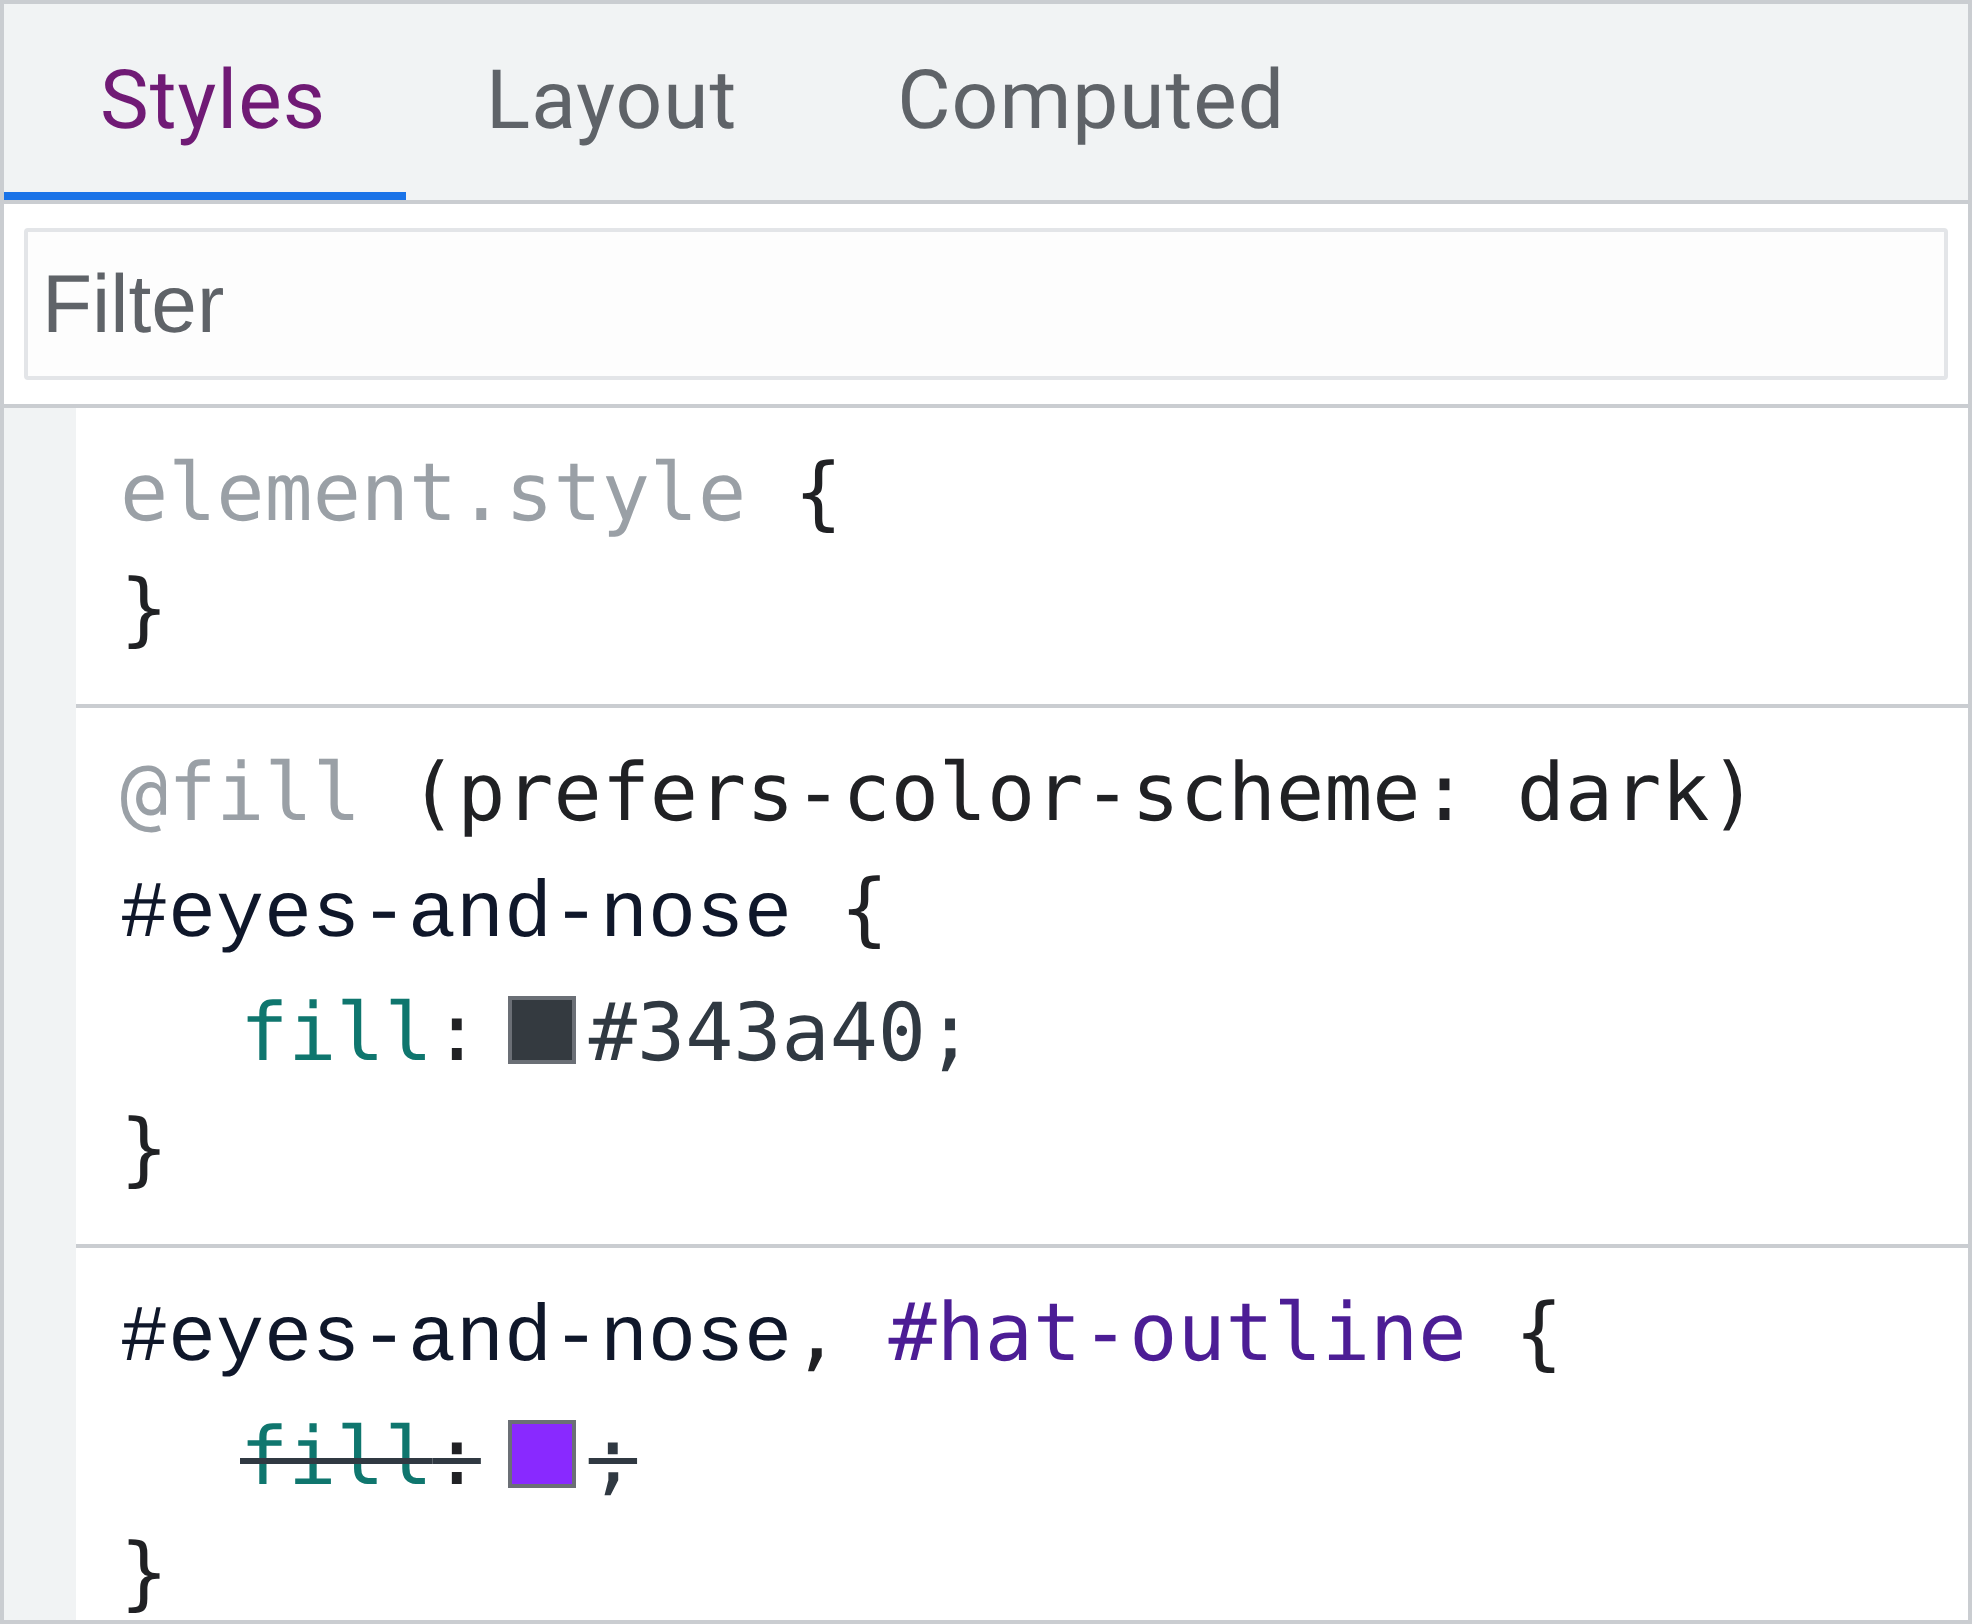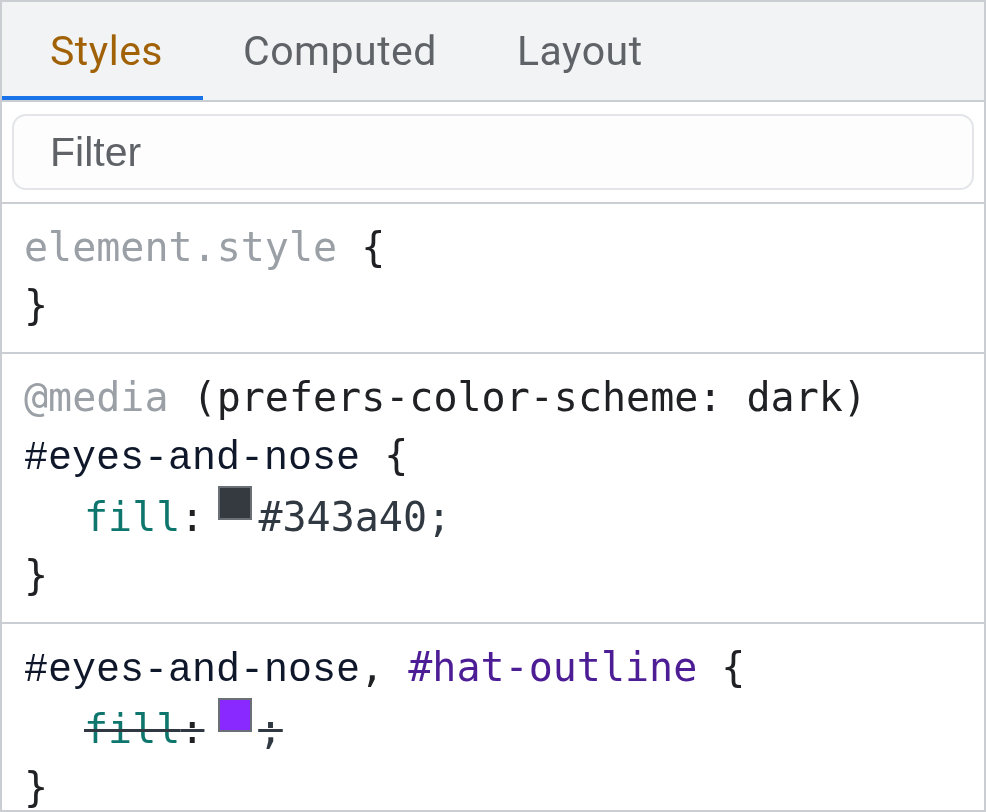--- a/index.html
+++ b/index.html
@@ -32,49 +32,49 @@
     padding: 0 40px;
     display: flex;
     align-items: center;
     color: #5f6368;
     cursor: default;
     font-size: 41px;
     letter-spacing: 0.5px;
   }
   .tab:first-child { padding-left: 36px; }
   .tab.active {
-    color: #a16207;
+    color: #701a75;
     position: relative;
     padding-left: 48px;
   }
   .tab.active::after {
     content: "";
     position: absolute;
     left: 0; right: 0; bottom: -2px;
     height: 6px;
     background: #1a73e8;
   }
   .filter-wrap {
     background: #ffffff;
     border-bottom: 2px solid #cacdd1;
     padding: 12px 10px;
   }
   .filter-input {
     width: 100%;
     height: 76px;
     border: 2px solid #e3e5e8;
-    border-radius: 14px;
+    border-radius: 2px;
     background: #fdfdfd;
     font-size: 41px;
-    padding: 0 36px;
+    padding: 0 7px;
     color: #202124;
   }
   .filter-input::placeholder { color: #5f6368; }
 
-  .rules { flex: 1; overflow: hidden; }
+  .rules { flex: 1; overflow: hidden; padding-left: 36px; }
   .rule {
     background: #ffffff;
     border-bottom: 2px solid #cacdd1;
     padding: 14px 22px 18px 22px;
     font-family: ui-monospace, Menlo, Consolas, "SF Mono", monospace;
     font-size: 40px;
     line-height: 1.45;
     color: #202124;
   }
   .sel-inline { color: #0f172a; font-family: Liberation Mono, monospace; }
@@ -103,50 +103,50 @@
   .semi { color: #303942; }
   .overridden .prop,
   .overridden .colon,
   .overridden .val,
   .overridden .semi,
   .overridden .swatch-wrap {
     text-decoration: line-through;
     text-decoration-color: #303942;
     text-decoration-thickness: 3px;
   }
-  .swatch-wrap { display: inline-flex; }
+  .swatch-wrap { display: inline-flex; align-items: center; }
 </style>
 </head>
 <body>
 
 <div class="panel">
 
   <div class="tabs">
     <div class="tab active">Styles</div>
+    <div class="tab">Layout</div>
     <div class="tab">Computed</div>
-    <div class="tab">Layout</div>
   </div>
 
   <div class="filter-wrap">
     <input class="filter-input" type="text" placeholder="Filter" style="">
   </div>
 
   <div class="rules">
 
     <div class="rule">
       <div>
         <span class="sel-element">element.style</span>
         <span class="brace"> {</span>
       </div>
       <div class="brace">}</div>
     </div>
 
     <div class="rule">
       <div>
-        <span class="media-kw">@media</span>
+        <span class="media-kw">@fill</span>
         <span> </span><span>(prefers-color-scheme: dark)</span>
       </div>
       <div>
         <span class="sel-inline">#eyes-and-nose</span>
         <span class="brace"> {</span>
       </div>
       <div class="decl">
         <span class="prop">fill</span>
           <span class="colon">:</span>
         <span class="swatch-wrap">

